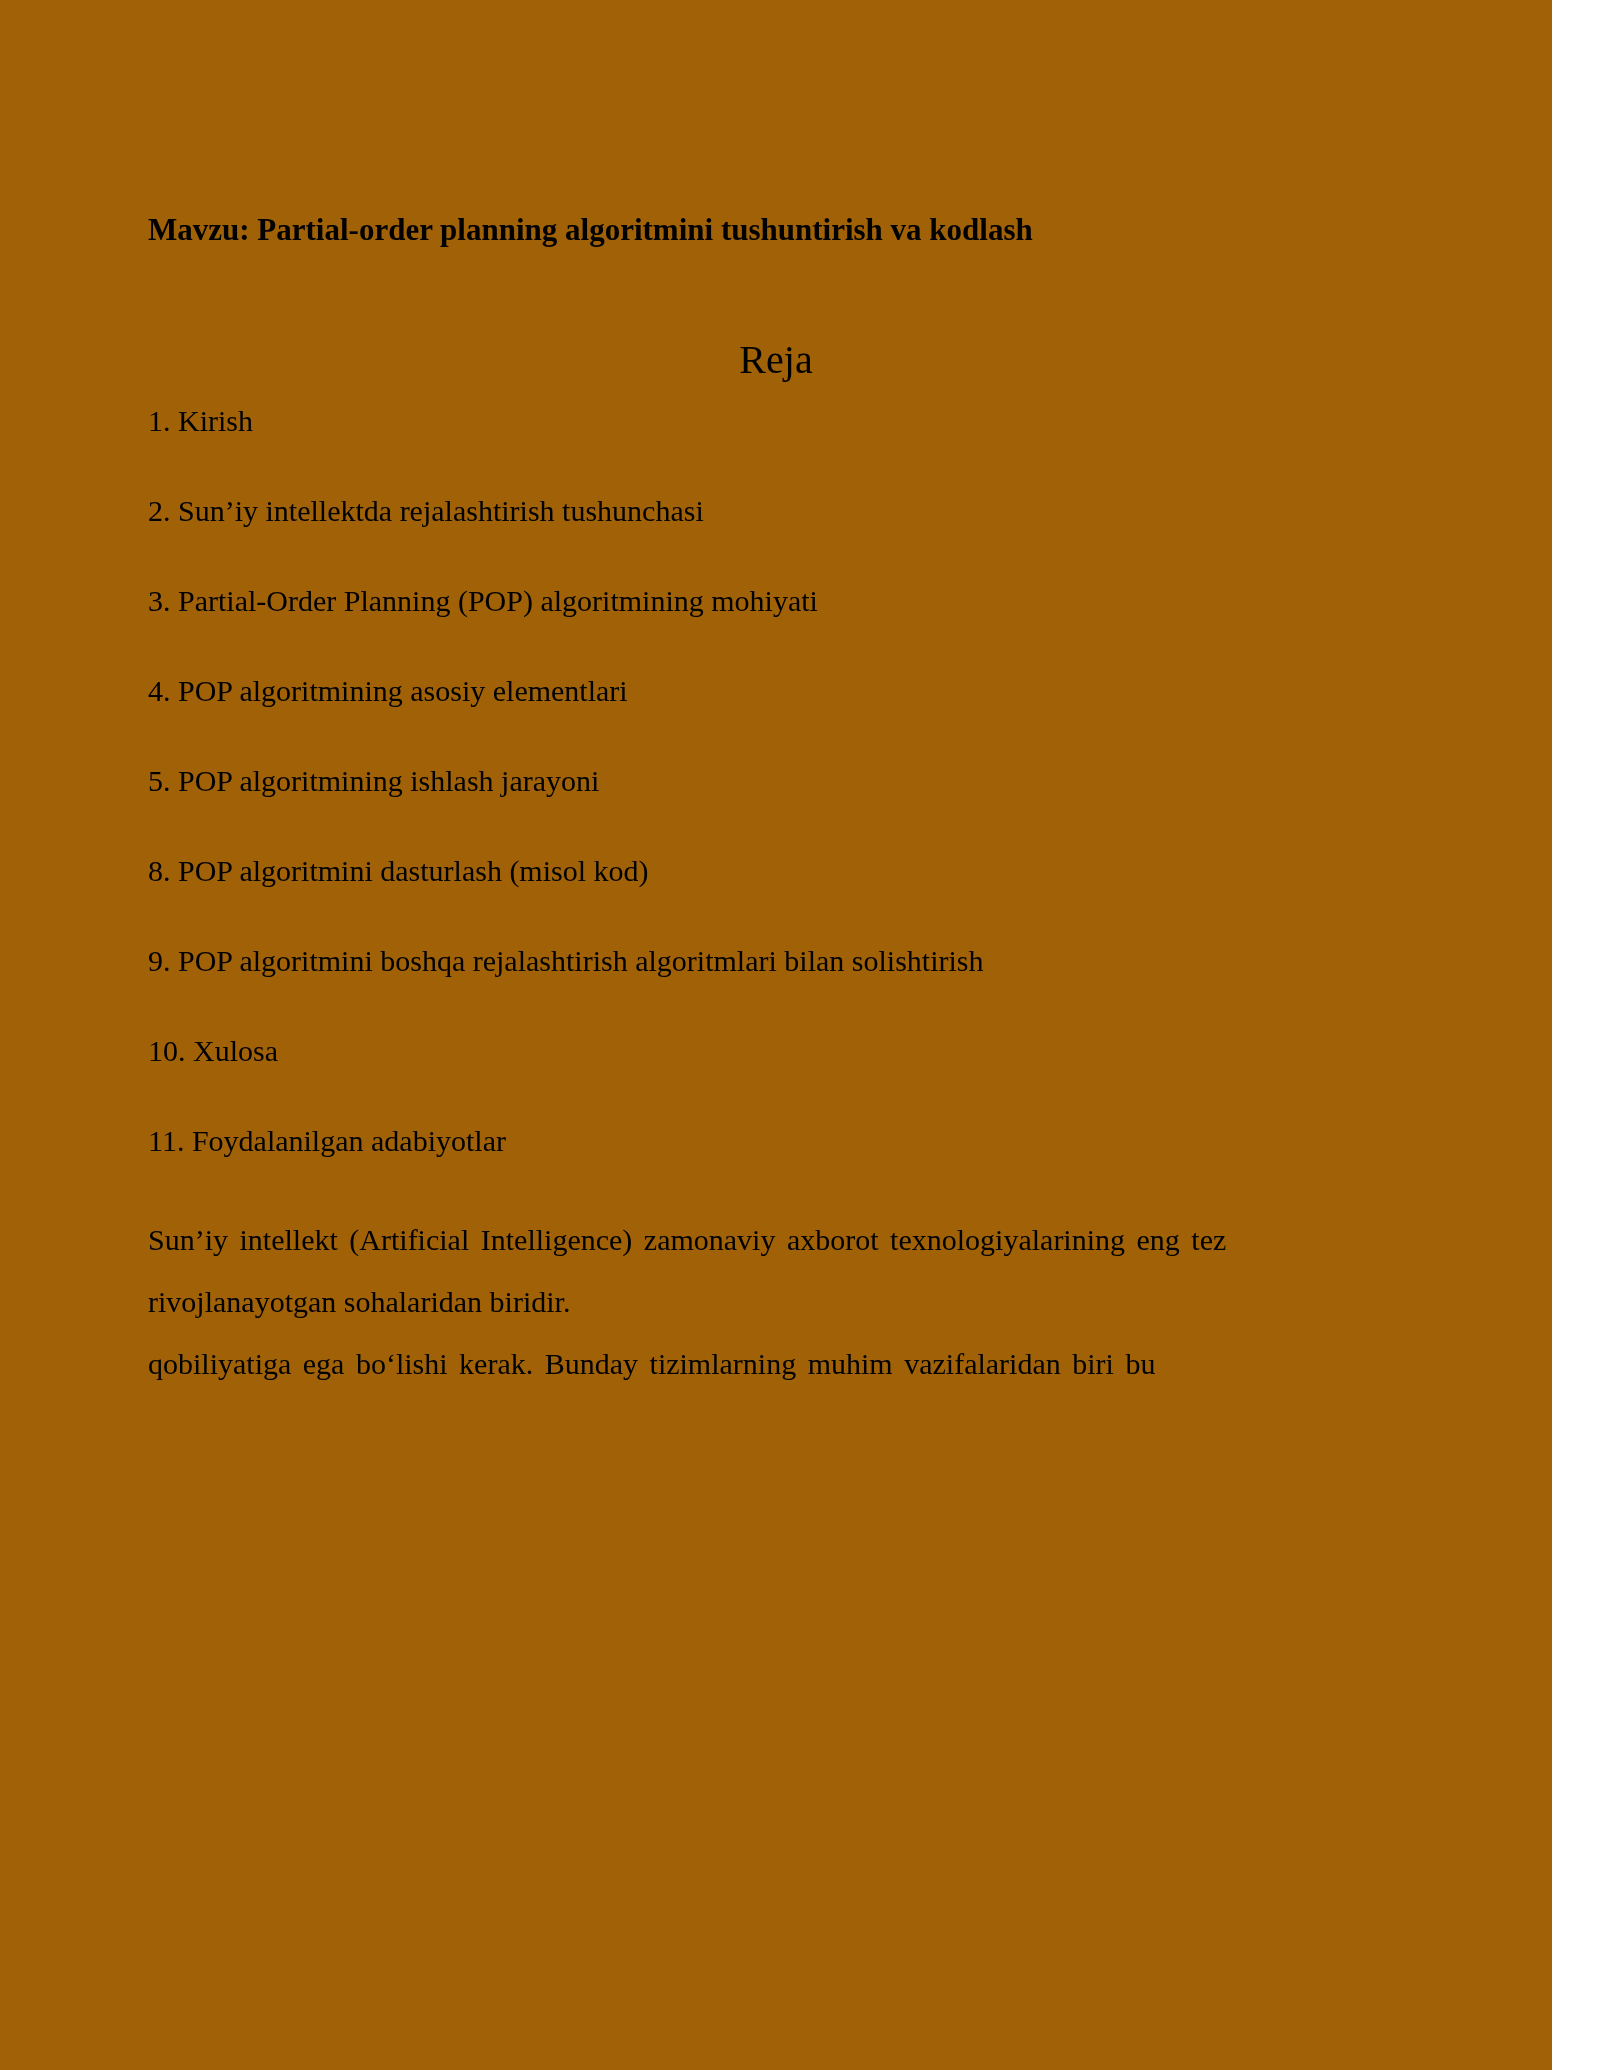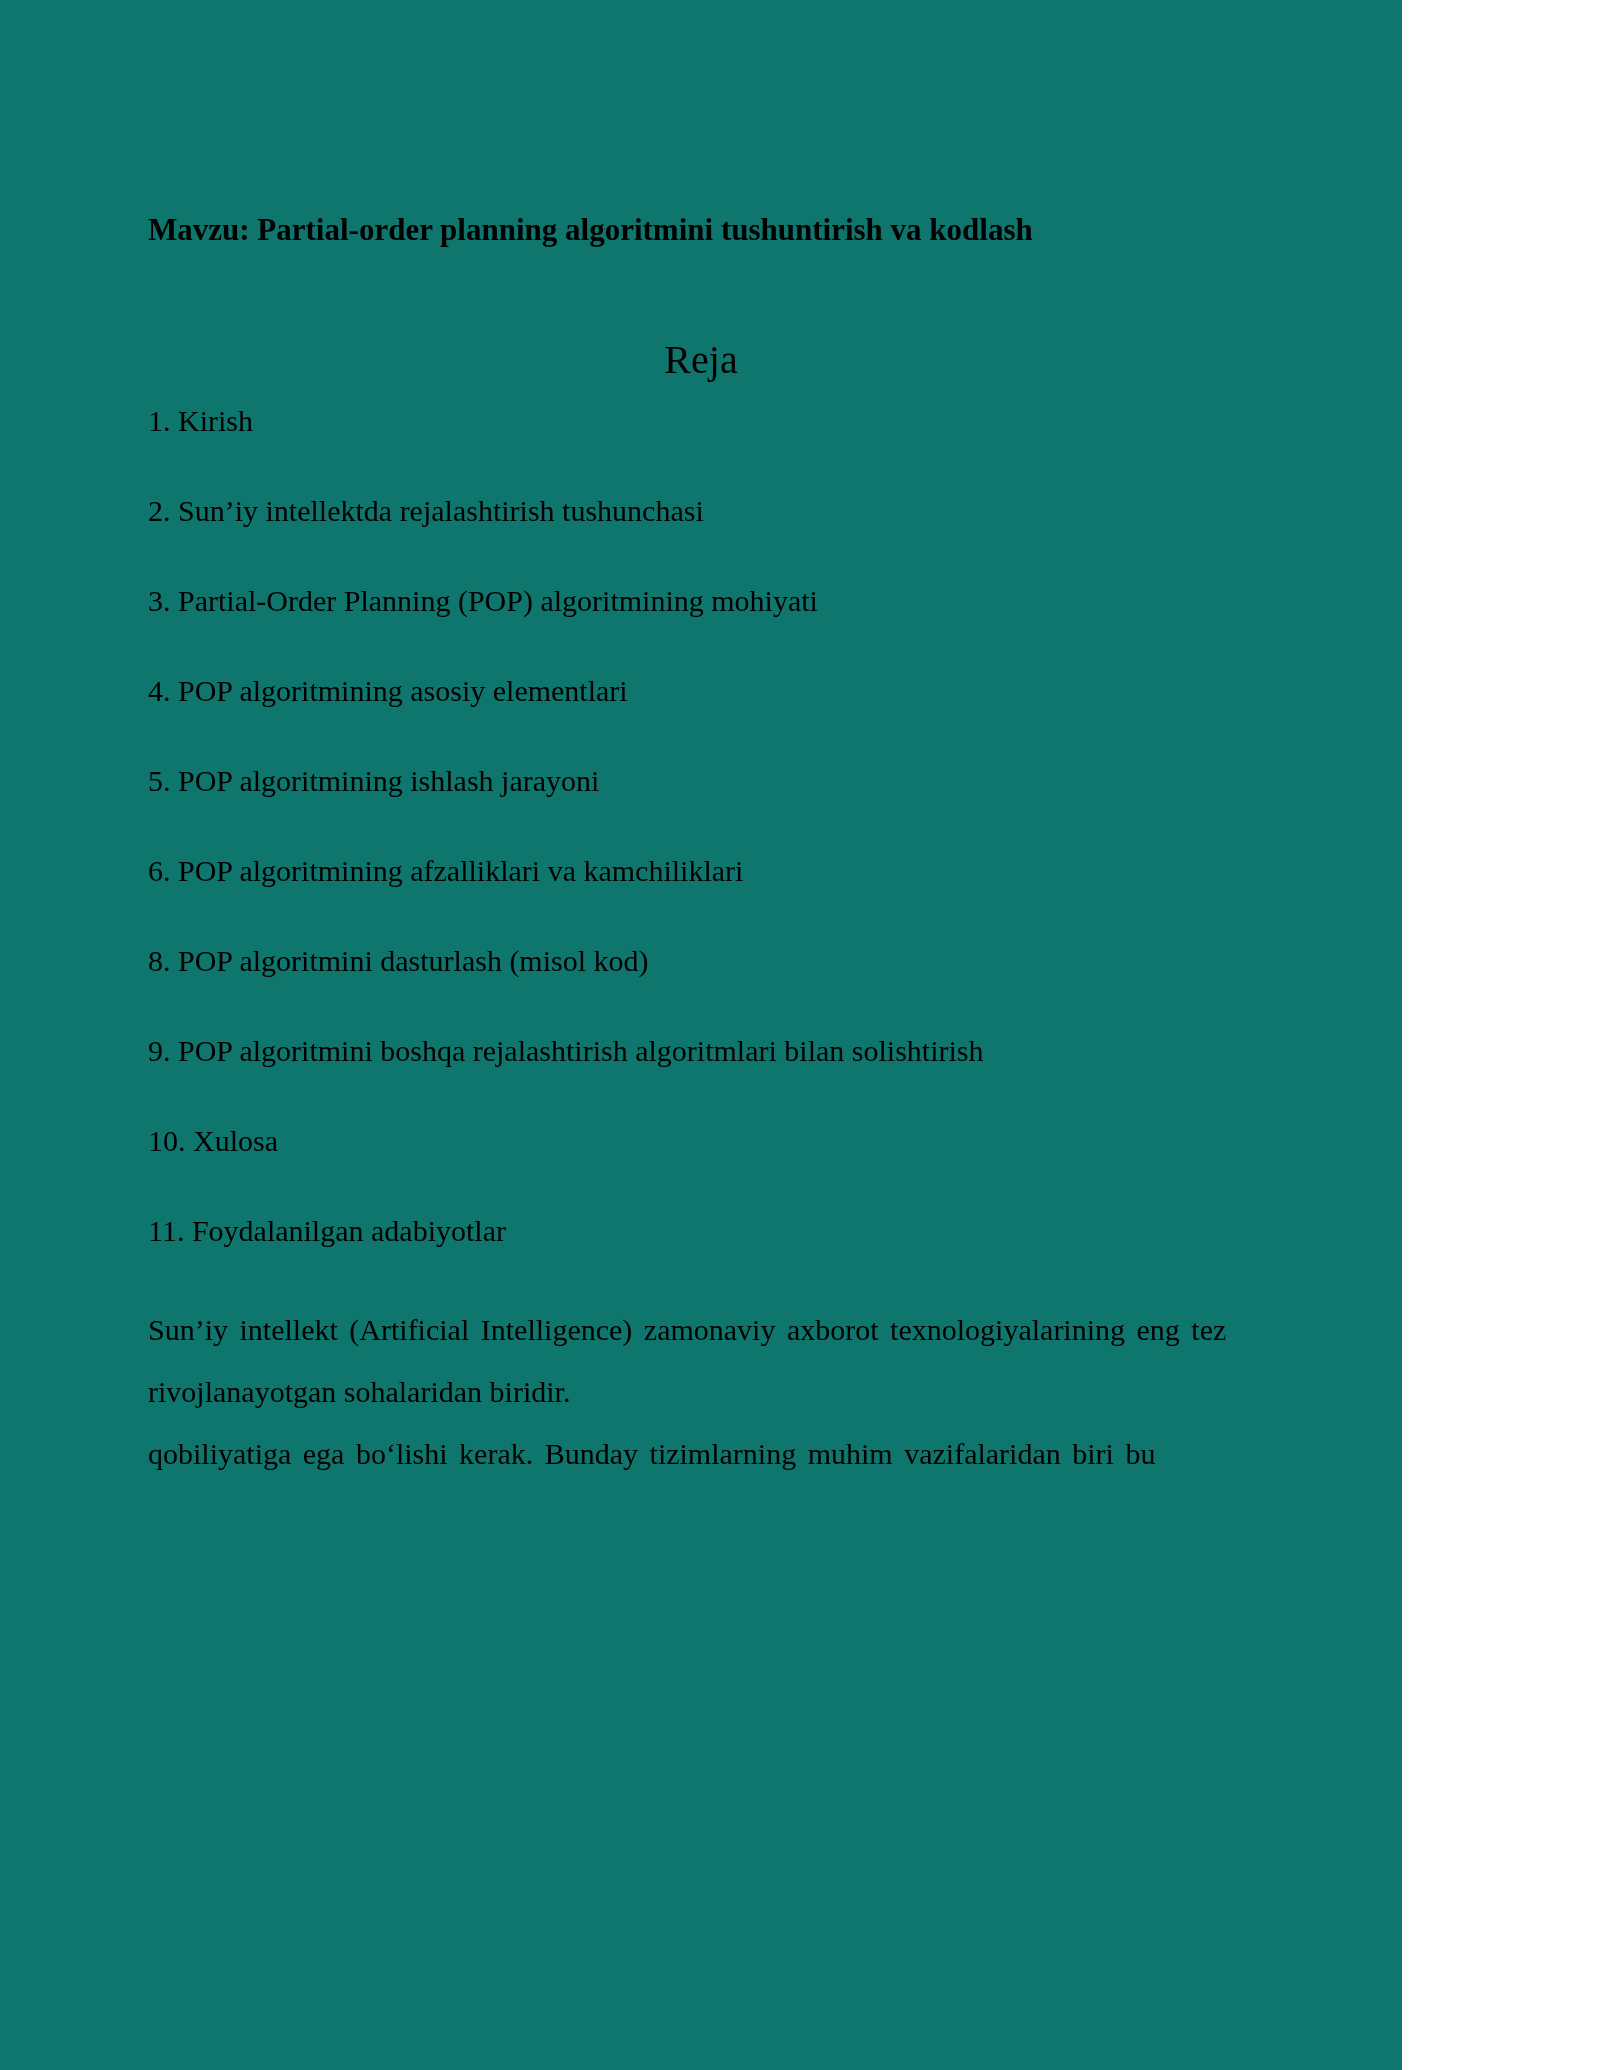--- a/index.html
+++ b/index.html
@@ -2,24 +2,24 @@
 <html><head>
 <meta charset="utf-8">
 <style>
   html, body {
     margin: 0;
     padding: 0;
     background: #ffffff;
   }
   .page {
     position: relative;
-    width: 1402px;
+    width: 1552px;
     height: 2070px;
     box-sizing: border-box;
-    background: #0f766e;
+    background: #a16207;
     padding: 208px 148px 0 148px;
     font-family: "Liberation Serif", "DejaVu Serif", serif;
     color: #000000;
     overflow: hidden;
   }
   .doc-title {
     font-size: 31px;
     font-weight: bold;
     line-height: 44px;
     white-space: nowrap;
@@ -70,21 +70,20 @@
   <div class="doc-title">Mavzu: Partial-order planning algoritmini tushuntirish va kodlash</div>
 
   <div class="center-heading heading-reja">Reja</div>
 
   <div class="toc-list">
     <div class="toc-item">1. Kirish</div>
     <div class="toc-item">2. Sun’iy intellektda rejalashtirish tushunchasi</div>
     <div class="toc-item">3. Partial-Order Planning (POP) algoritmining mohiyati</div>
     <div class="toc-item">4. POP algoritmining asosiy elementlari</div>
     <div class="toc-item">5. POP algoritmining ishlash jarayoni</div>
-    <div class="toc-item">6. POP algoritmining afzalliklari va kamchiliklari</div>
     <div class="toc-item">8. POP algoritmini dasturlash (misol kod)</div>
     <div class="toc-item">9. POP algoritmini boshqa rejalashtirish algoritmlari bilan solishtirish</div>
     <div class="toc-item">10. Xulosa</div>
     <div class="toc-item">11. Foydalanilgan adabiyotlar</div>
   </div>
 
 
   <div class="intro-paragraphs">
     <div class="body-line">Sun’iy intellekt (Artificial Intelligence) zamonaviy axborot texnologiyalarining eng tez</div>
     <div class="body-line">rivojlanayotgan sohalaridan biridir.</div>

